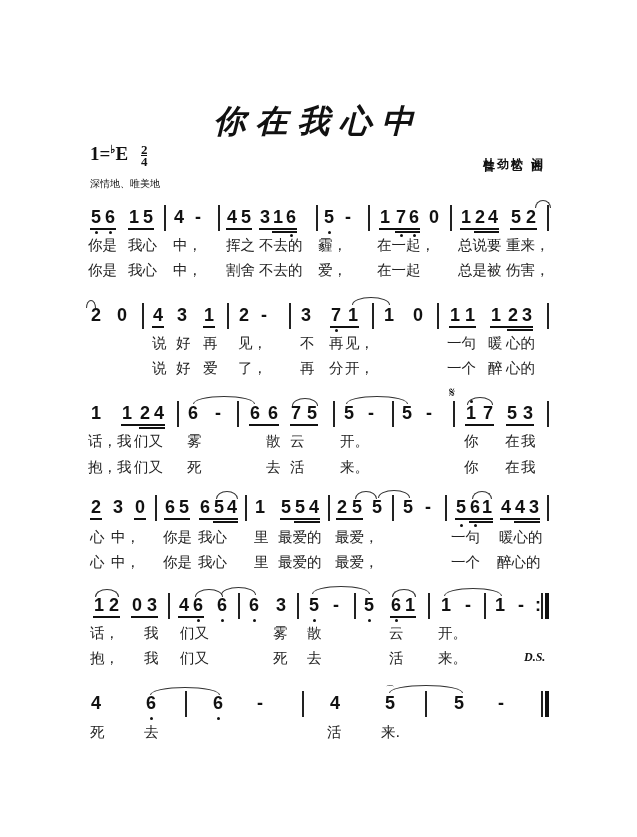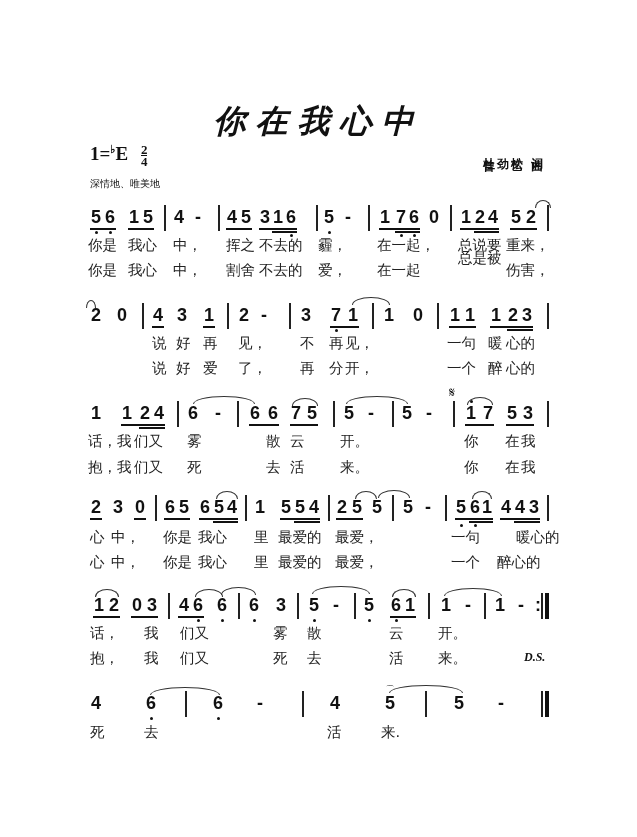--- a/index.html
+++ b/index.html
@@ -102,21 +102,21 @@
   <span class="ly" style="left:458px;top:236px">总说要</span>
   <span class="ly" style="left:506px;top:236px">重来，</span>
 
   <span class="ly" style="left:88px;top:261px">你是</span>
   <span class="ly" style="left:128px;top:261px">我心</span>
   <span class="ly" style="left:173px;top:261px">中，</span>
   <span class="ly" style="left:226px;top:261px">割舍</span>
   <span class="ly" style="left:259px;top:261px">不去的</span>
   <span class="ly" style="left:318px;top:261px">爱，</span>
   <span class="ly" style="left:377px;top:261px">在一起</span>
-  <span class="ly" style="left:458px;top:249px">总是被</span>
+  <span class="ly" style="left:458px;top:261px">总是被</span>
   <span class="ly" style="left:506px;top:261px">伤害，</span>
 </div>
 
 <div>
   <span class="n" style="left:90px;top:305px">2</span>
   <span class="n" style="left:116px;top:305px">0</span>
   <div class="slur" style="left:86px;top:300px;width:8px"></div>
   <div class="bar" style="left:142px;top:303px;height:26px"></div>
 
   <span class="n" style="left:152px;top:305px">4</span>
@@ -293,21 +293,21 @@
   <div class="bar" style="left:547px;top:495px;height:26px"></div>
 
   <span class="ly" style="left:90px;top:528px">心</span>
   <span class="ly" style="left:111px;top:528px">中，</span>
   <span class="ly" style="left:163px;top:528px">你是</span>
   <span class="ly" style="left:198px;top:528px">我心</span>
   <span class="ly" style="left:254px;top:528px">里</span>
   <span class="ly" style="left:278px;top:528px">最爱的</span>
   <span class="ly" style="left:335px;top:528px">最爱，</span>
   <span class="ly" style="left:451px;top:528px">一句</span>
-  <span class="ly" style="left:516px;top:528px">暖心的</span>
+  <span class="ly" style="left:499px;top:528px">暖心的</span>
 
   <span class="ly" style="left:90px;top:553px">心</span>
   <span class="ly" style="left:111px;top:553px">中，</span>
   <span class="ly" style="left:163px;top:553px">你是</span>
   <span class="ly" style="left:198px;top:553px">我心</span>
   <span class="ly" style="left:254px;top:553px">里</span>
   <span class="ly" style="left:278px;top:553px">最爱的</span>
   <span class="ly" style="left:335px;top:553px">最爱，</span>
   <span class="ly" style="left:451px;top:553px">一个</span>
   <span class="ly" style="left:497px;top:553px">醉心的</span>

